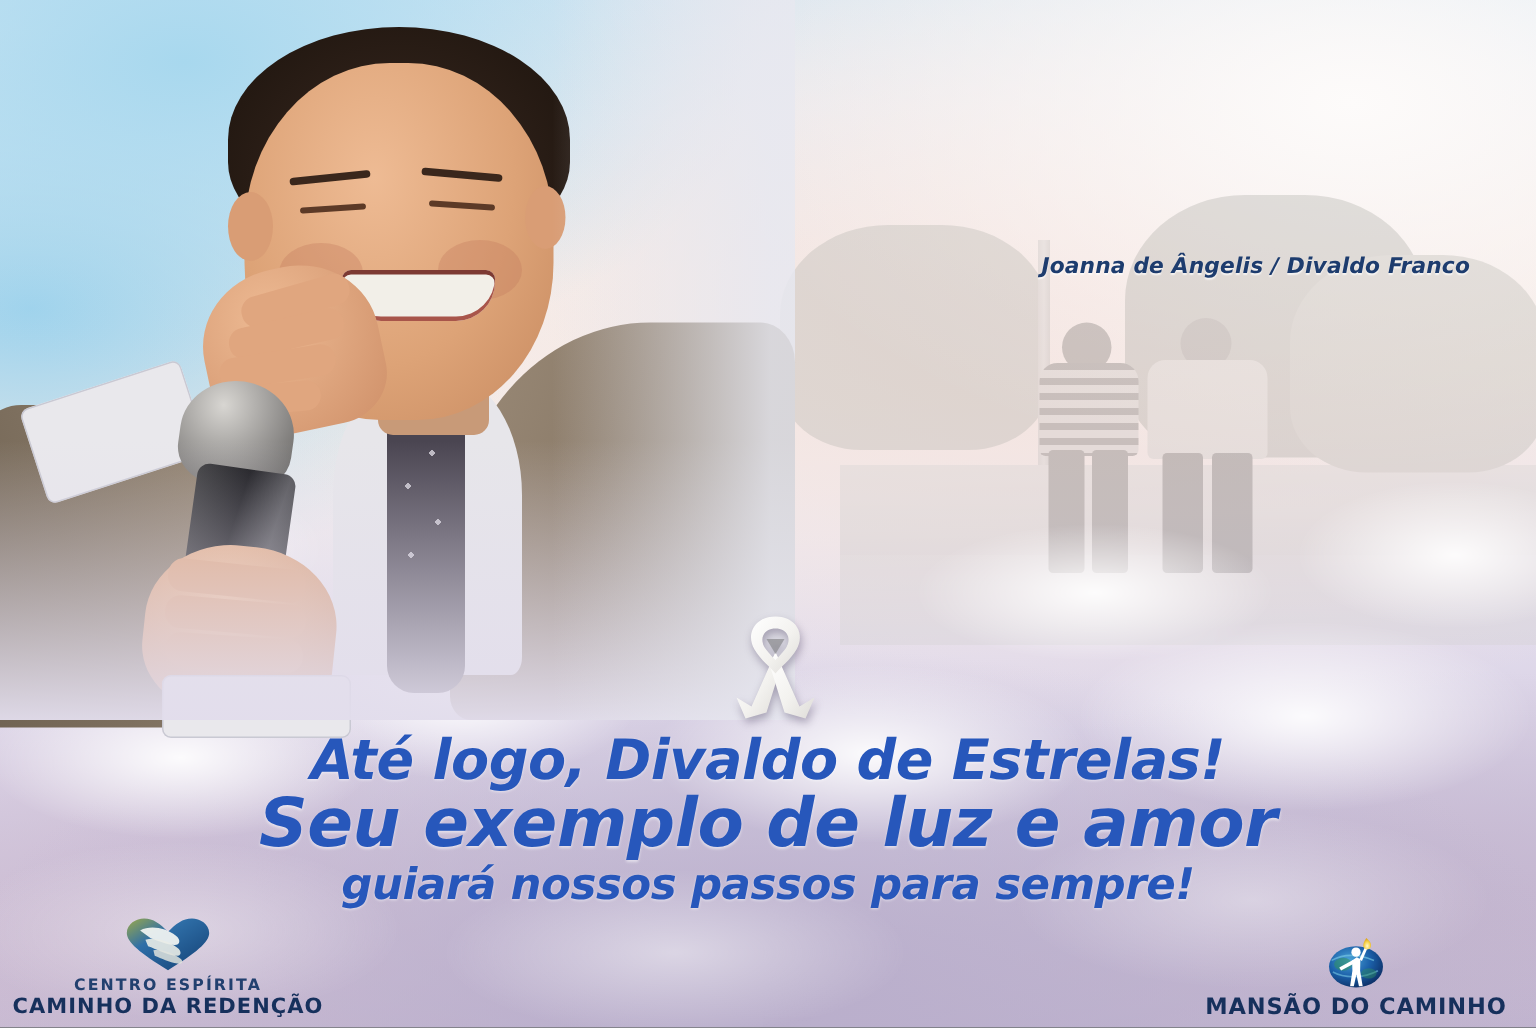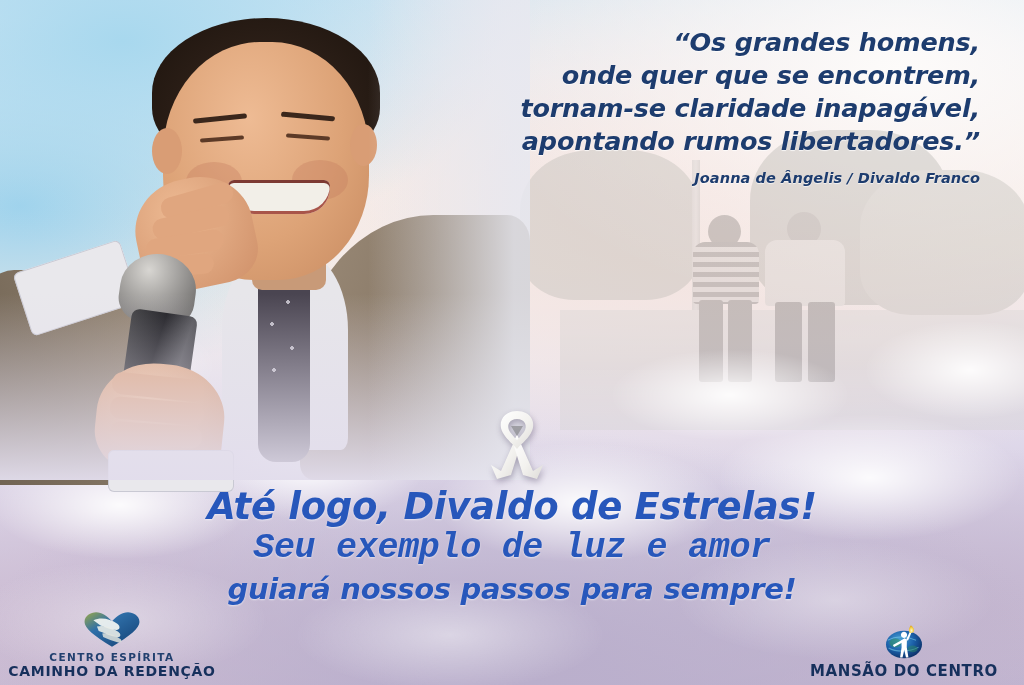--- a/index.html
+++ b/index.html
@@ -200,21 +200,21 @@
     position: absolute;
     left: 0; right: 0; top: 486px;
     text-align: center;
     font-style: italic;
     font-weight: bold;
     color: #2757bb;
     letter-spacing: -.3px;
     text-shadow: 0 1px 2px rgba(255,255,255,.55);
   }
   .msg-1 { font-size: 37px; line-height: 42px; }
-  .msg-2 { font-size: 35px; line-height: 41px; font-family: Liberation Mono, monospace; }
+  .msg-2 { font-size: 45px; line-height: 41px; }
   .msg-3 { font-size: 29px; line-height: 41px; }
   .msg-line { display: block; white-space: nowrap; }
 
   
   .logo {
     position: absolute;
     bottom: 6px;
     width: 240px;
     text-align: center;
   }
@@ -317,26 +317,20 @@
       <div class="mic-body" style="left:122px; top:312px; width:66px; height:148px; transform:rotate(8deg);"></div>
       <div class="hand" style="left:96px; top:364px; width:128px; height:112px; transform:rotate(6deg);"></div>
       <div class="finger" style="left:112px; top:376px; width:92px; height:22px; transform:rotate(6deg);"></div>
       <div class="finger" style="left:110px; top:400px; width:94px; height:22px; transform:rotate(5deg);"></div>
       <div class="finger" style="left:110px; top:424px; width:92px; height:22px; transform:rotate(4deg);"></div>
       <div class="cuff" style="left:108px; top:450px; width:126px; height:42px;"></div>
     </div>
     <div class="pt-fade"></div>
   </div>
 
-  <div class="quote">
-    <span class="quote-line">“Os grandes homens,</span>
-    <span class="quote-line">onde quer que se encontrem,</span>
-    <span class="quote-line">tornam-se claridade inapagável,</span>
-    <span class="quote-line">apontando rumos libertadores.”</span>
-  </div>
   <div class="quote-author">Joanna de Ângelis / Divaldo Franco</div>
 
   <div class="ribbon">
     <svg viewBox="0 0 60 72" width="60" height="72" aria-hidden="true">
       <defs>
         <linearGradient id="ribGrad" x1="0" y1="0" x2="1" y2="1">
           <stop offset="0%" stop-color="#ffffff"></stop>
           <stop offset="55%" stop-color="#f3f2ef"></stop>
           <stop offset="100%" stop-color="#dedcd8"></stop>
         </linearGradient>
@@ -400,16 +394,16 @@
         <ellipse cx="38" cy="29" rx="6" ry="4" fill="#2f8f5f" opacity=".45"></ellipse>
 
         <path d="M28 9 C30.2 9 31.6 10.6 31.6 12.6 C31.6 14.6 30.2 16.2 28 16.2 C25.9 16.2 24.4 14.6 24.4 12.6 C24.4 10.6 25.9 9 28 9 Z" fill="#ffffff"></path>
         <path d="M28.6 16.5 L31.4 18 L31.2 27 L33.2 39 L30.3 39 L28.3 30 L26.3 39 L23.4 39 L25.2 27 L25 19 Z" fill="#ffffff"></path>
         <path d="M25.6 18.6 L15 24.5 L16.4 26.8 L26.2 21.6 Z" fill="#ffffff"></path>
         <path d="M30.6 18 L35 8.5 L37 9.4 L32.6 19.4 Z" fill="#ffffff"></path>
 
         <path d="M36 1.5 C39 4 40.5 6.5 39.4 8.8 C38.5 10.8 35.2 11 34.1 9 C33.1 7.2 34.1 4.4 36 1.5 Z" fill="url(#flameG)"></path>
       </svg>
     </div>
-    <div class="logo-text-lg">MANSÃO DO CENTRO</div>
+    <div class="logo-text-lg">MANSÃO DO CAMINHO</div>
   </div>
 
 </div>
 
 </body></html>

